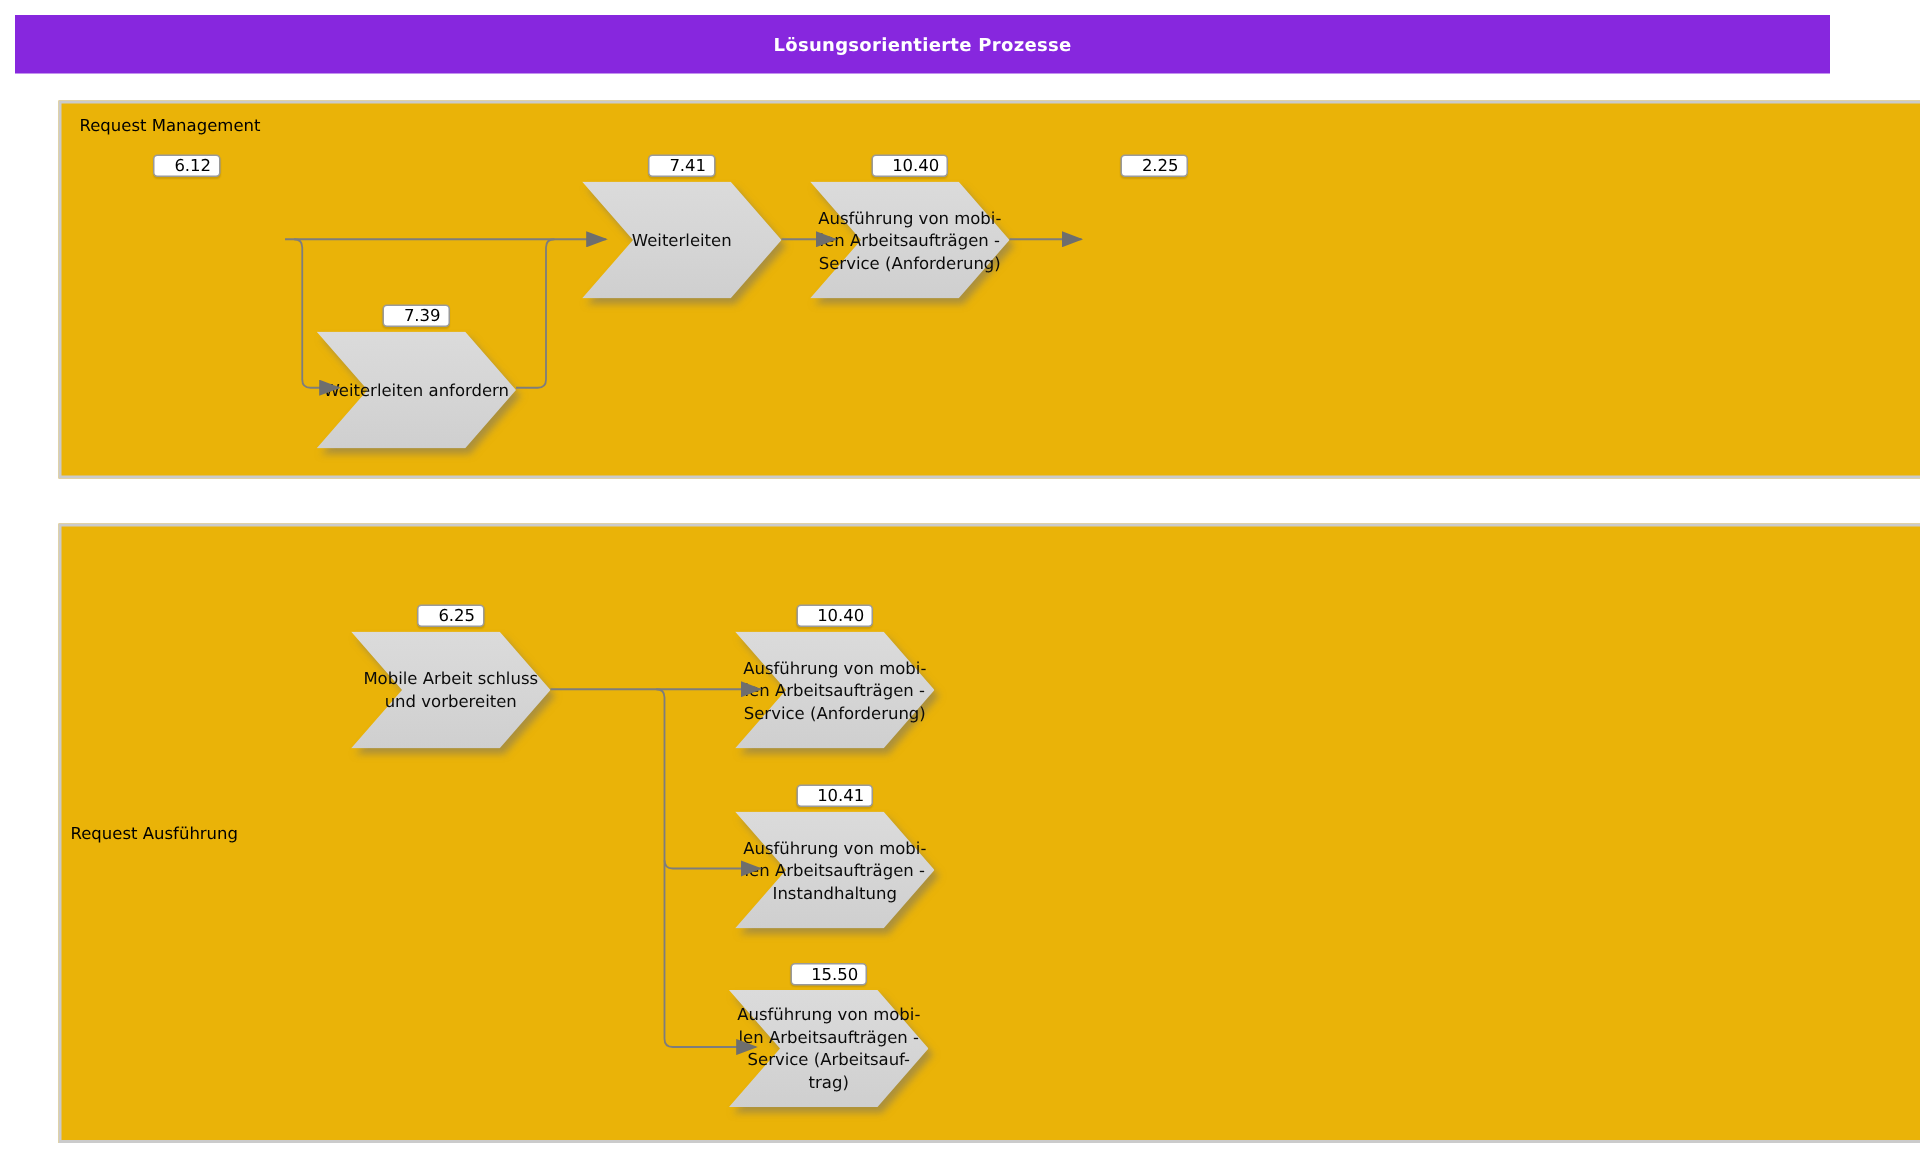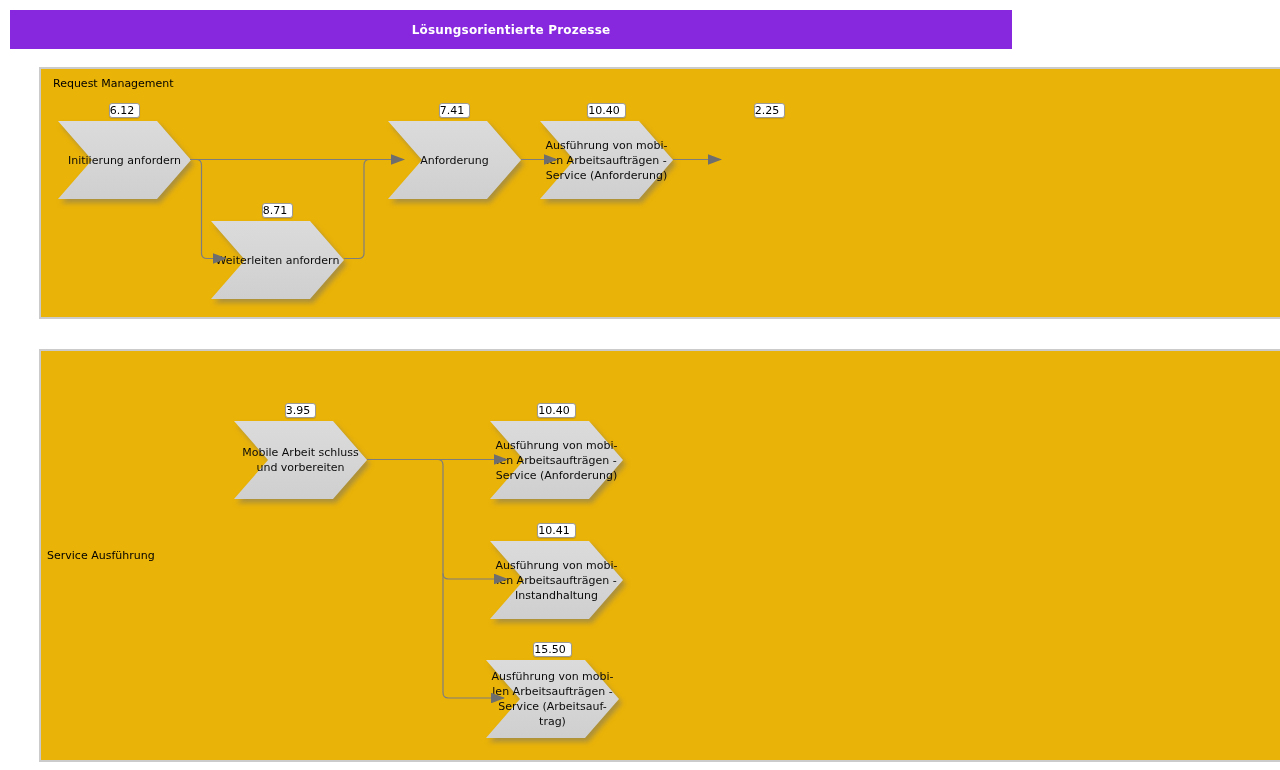--- a/index.html
+++ b/index.html
@@ -1,35 +1,35 @@
 <!DOCTYPE html>
 <html><head>
 <meta charset="utf-8">
 <style>
   html,body{margin:0;padding:0;background:#ffffff;}
   .stage{
     position:relative;width:1280px;height:770px;overflow:hidden;background:#ffffff;
     font-family:"DejaVu Sans","Liberation Sans",sans-serif;color:#111;
   }
   .banner{
-    position:absolute;left:10px;top:10px;width:1002px;height:39px;
+    position:absolute;left:10px;top:10px;width:1210px;height:39px;
     display:flex;align-items:center;justify-content:center;
     color:#ffffff;font-size:12px;font-weight:bold;letter-spacing:.2px;
   }
   .section{
     position:absolute;border:2px solid #cbcbcb;background:#eab308;box-sizing:border-box;margin-left:31px;
   }
   .section-label{
     position:absolute;font-size:11px;color:#000;white-space:nowrap;
   }
   .node{position:absolute;width:133px;z-index:1;}
   .badge{
     margin:0 auto 3px auto;width:-moz-fit-content;width:fit-content;
     background:#ffffff;border:1px solid #9a9a9a;border-radius:3px;
-    font-size:11px;line-height:12px;padding:1px 5px 0 0;height:12px;color:#000;
+    font-size:11px;line-height:12px;padding:1px 5px 0 13px;height:12px;color:#000;
     box-shadow:0 1px 1px rgba(0,0,0,0.12);
   }
   .shape-area{position:relative;height:78px;}
   .shape-wrap{
     position:absolute;left:0;top:0;right:0;bottom:0;
     filter:drop-shadow(3px 4px 2.5px rgba(110,110,110,0.5));
   }
   .shape{
     width:100%;height:100%;
     background:linear-gradient(180deg,#dbdbdb 0%,#d5d5d5 55%,#cfcfcf 100%);
@@ -49,71 +49,65 @@
 
   <div class="banner" style="background:#8727DE">
     <span>Lösungsorientierte Prozesse</span>
   </div>
 
   <div class="section" style="left:8px;top:67px;width:1262px;height:252px">
     <div class="section-label" style="left:12px;top:8px">Request Management</div>
   </div>
 
   <div class="section" style="left:8px;top:349px;width:1262px;height:413px">
-    <div class="section-label" style="left:6px;top:198px">Service Ausführung</div>
+    <div class="section-label" style="left:6px;top:198px">Request Ausführung</div>
   </div>
 
   <div class="node" style="left:58px;top:103px">
     <div class="badge">6.12</div>
-    <div class="shape-area">
-      <div class="shape-wrap">
-          <div class="shape"></div>
-        </div>
-      <div class="node-label">Initiierung anfordern</div>
-    </div>
   </div>
 
   <div class="node" style="left:211px;top:203px">
-    <div class="badge">8.71</div>
+    <div class="badge">7.39</div>
     <div class="shape-area">
       <div class="shape-wrap">
           <div class="shape"></div>
         </div>
       <div class="node-label">Weiterleiten anfordern</div>
     </div>
   </div>
 
   <div class="node" style="left:388px;top:103px">
     <div class="badge">7.41</div>
     <div class="shape-area">
       <div class="shape-wrap">
           <div class="shape"></div>
         </div>
-      <div class="node-label">Anforderung</div>
+      <div class="node-label">Weiterleiten</div>
     </div>
   </div>
 
   <div class="node" style="left:540px;top:103px">
     <div class="badge">10.40</div>
     <div class="shape-area">
       <div class="shape-wrap">
           <div class="shape"></div>
         </div>
       <div class="node-label">Ausführung von mobi-
 len Arbeitsaufträgen -
 Service (Anforderung)</div>
     </div>
   </div>
 
   <div class="node" style="left:703px;top:103px">
     <div class="badge">2.25</div>
   </div>
 
   <div class="node" style="left:234px;top:403px">
-    <div class="badge">3.95</div>
+    <div class="badge">6.25</div>
     <div class="shape-area">
       <div class="shape-wrap">
           <div class="shape"></div>
         </div>
       <div class="node-label">Mobile Arbeit schluss
 und vorbereiten</div>
     </div>
   </div>
 
   <div class="node" style="left:490px;top:403px">

